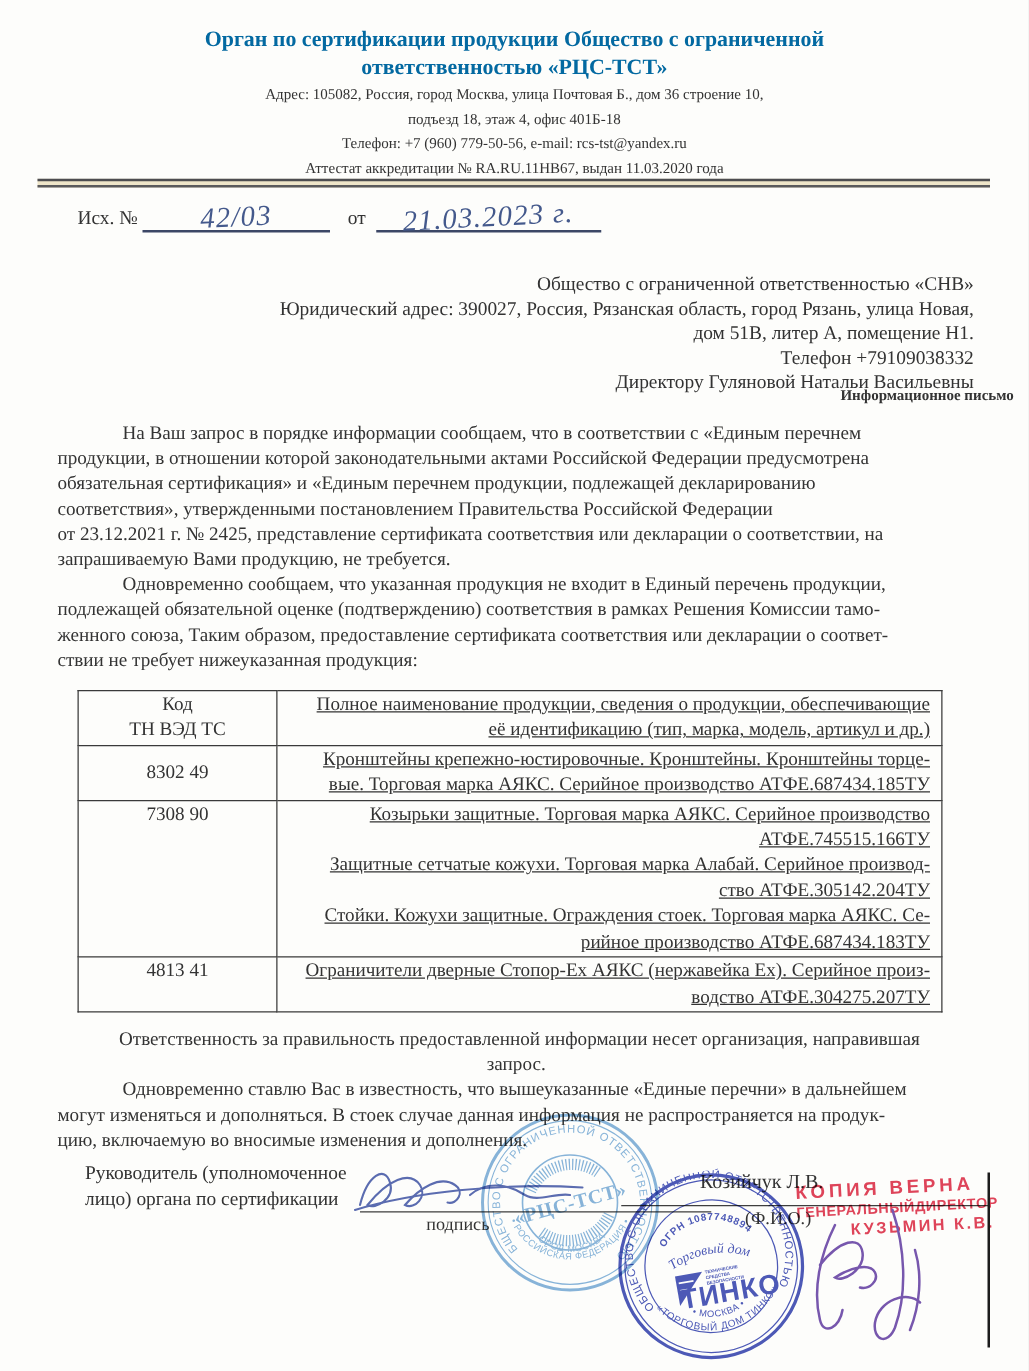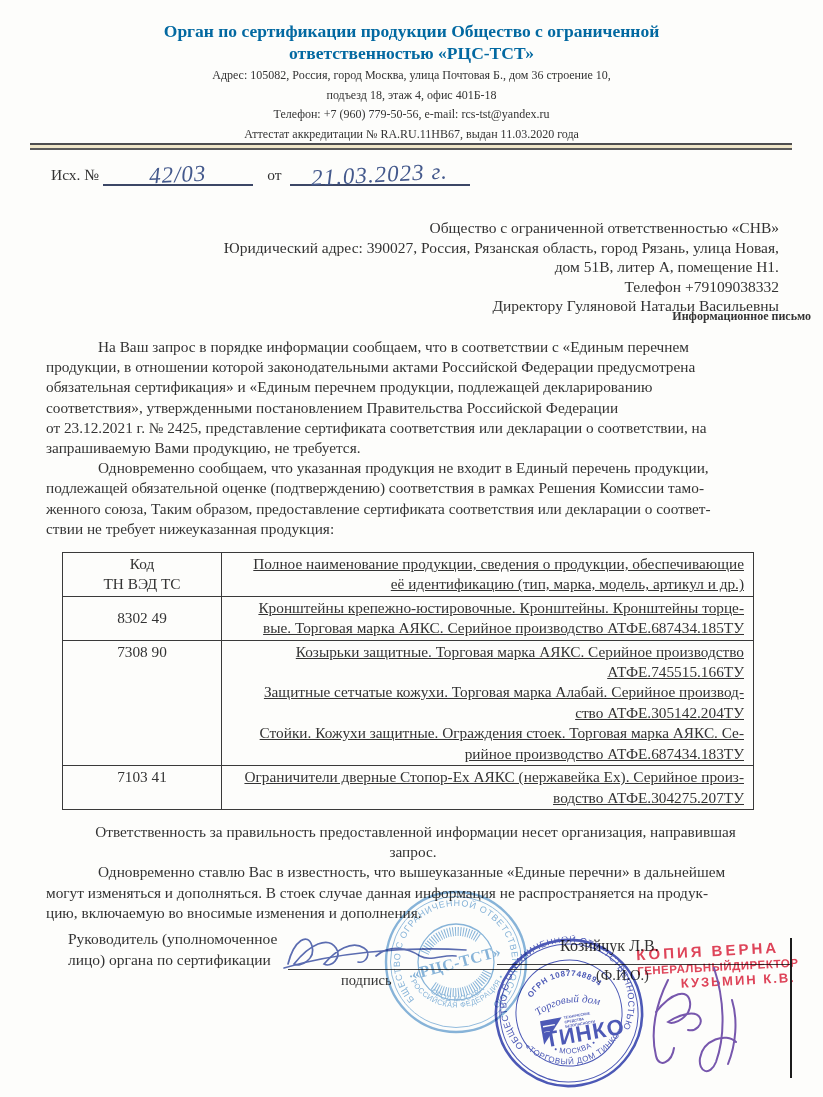--- a/index.html
+++ b/index.html
@@ -10,21 +10,21 @@
   }
   .pre{white-space:pre-line;}
   
   .org-title{position:absolute;top:21px;left:0;right:0;text-align:center;
     font-size:17.5px;font-weight:bold;line-height:21.5px;color:#0369a1;}
   .org-address{position:absolute;top:66px;left:0;right:0;text-align:center;
     font-size:12px;line-height:19.5px;}
   .header-rule{position:absolute;top:143px;left:30px;width:762px;height:3px;
     background:#efe6c9;border-top:2px solid #4d4d50;border-bottom:2px solid #5a5a5c;}
   
-  .outgoing{position:absolute;top:158px;left:51px;font-size:15.5px;
+  .outgoing{position:absolute;top:158px;left:62px;font-size:15.5px;
     display:flex;align-items:flex-end;height:28px;justify-content:flex-end;}
   .outgoing .lbl{padding-bottom:2px;}
   .uline{border-bottom:2px solid #3c4766;display:inline-block;text-align:center;}
   .hw{font-style:italic;color:#44598c;font-size:23px;line-height:20px;
     transform:rotate(-3deg) translateY(2px);letter-spacing:1px;}
   .w-num{width:150px;margin:0 14px 0 4px;}
   .w-date{width:180px;margin-left:8px;}
   
   .addressee{position:absolute;top:218px;right:44px;text-align:right;
     font-size:15.5px;line-height:19.5px;}
@@ -121,21 +121,21 @@
       <tr>
         <td class="c-code">7308 90</td>
         <td class="c-desc">Козырьки защитные. Торговая марка АЯКС.  Серийное производство
 АТФЕ.745515.166ТУ
 Защитные сетчатые кожухи.  Торговая марка Алабай. Серийное производ-
 ство АТФЕ.305142.204ТУ
 Стойки. Кожухи защитные. Ограждения стоек. Торговая марка АЯКС. Се-
 рийное производство АТФЕ.687434.183ТУ</td>
       </tr>
       <tr>
-        <td class="c-code">7103 41</td>
+        <td class="c-code">4813 41</td>
         <td class="c-desc">Ограничители дверные Стопор-Ех АЯКС (нержавейка Ех). Серийное произ-
 водство АТФЕ.304275.207ТУ</td>
       </tr>
     </tbody>
       </table>
 
     <div class="para ind-sm gap">Ответственность за правильность предоставленной информации несет организация, направившая
 запрос.</div>
     <div class="para ind">Одновременно ставлю Вас в известность, что вышеуказанные «Единые перечни» в дальнейшем
 могут изменяться и дополняться. В стоек случае данная информация не распространяется на продук-

